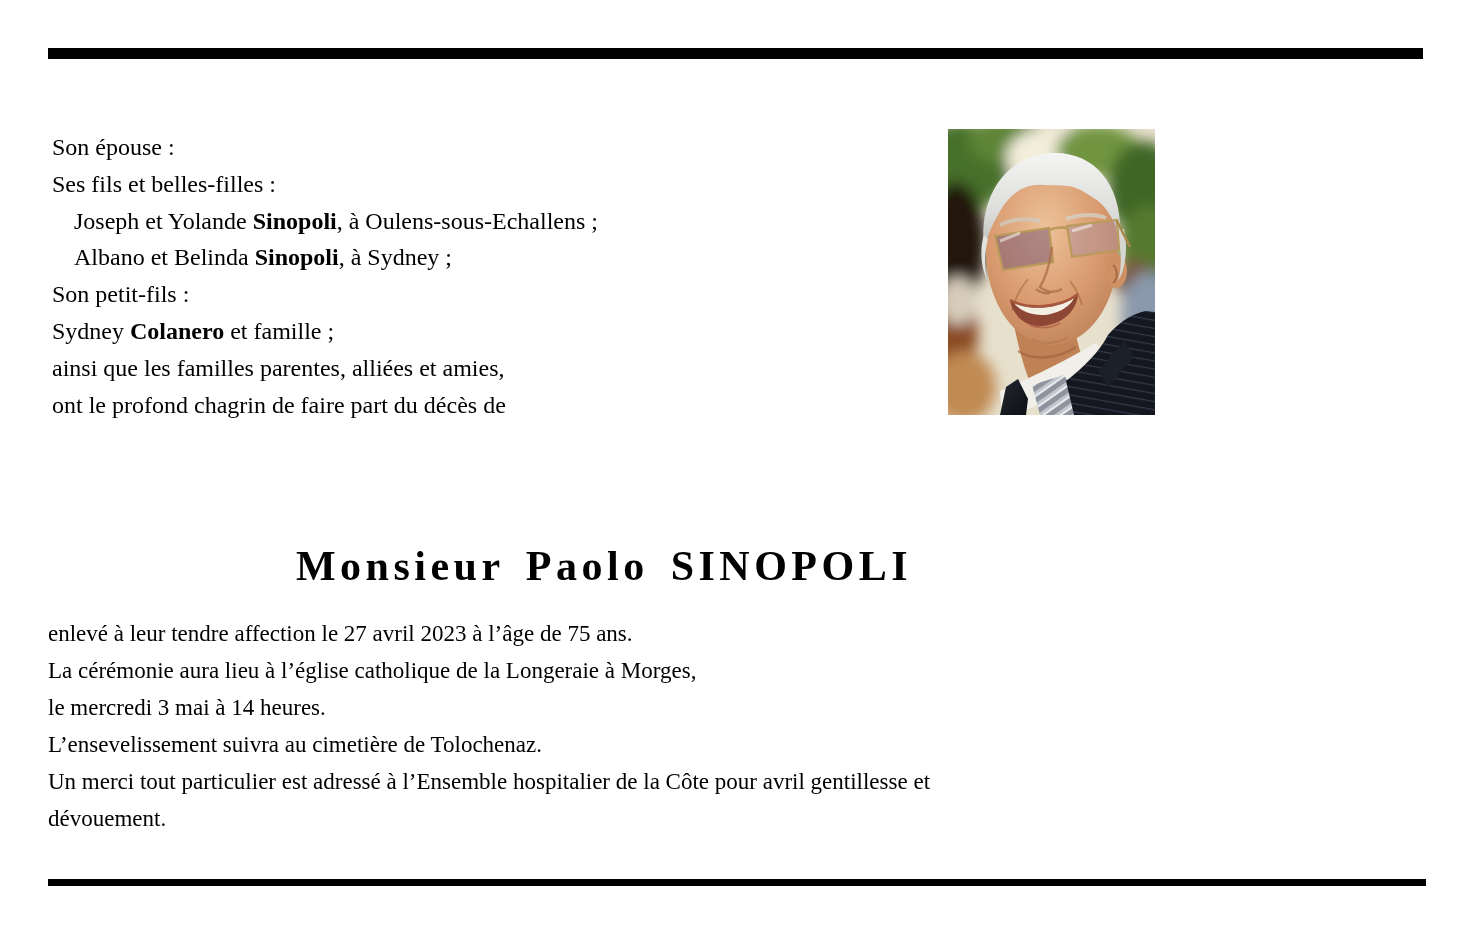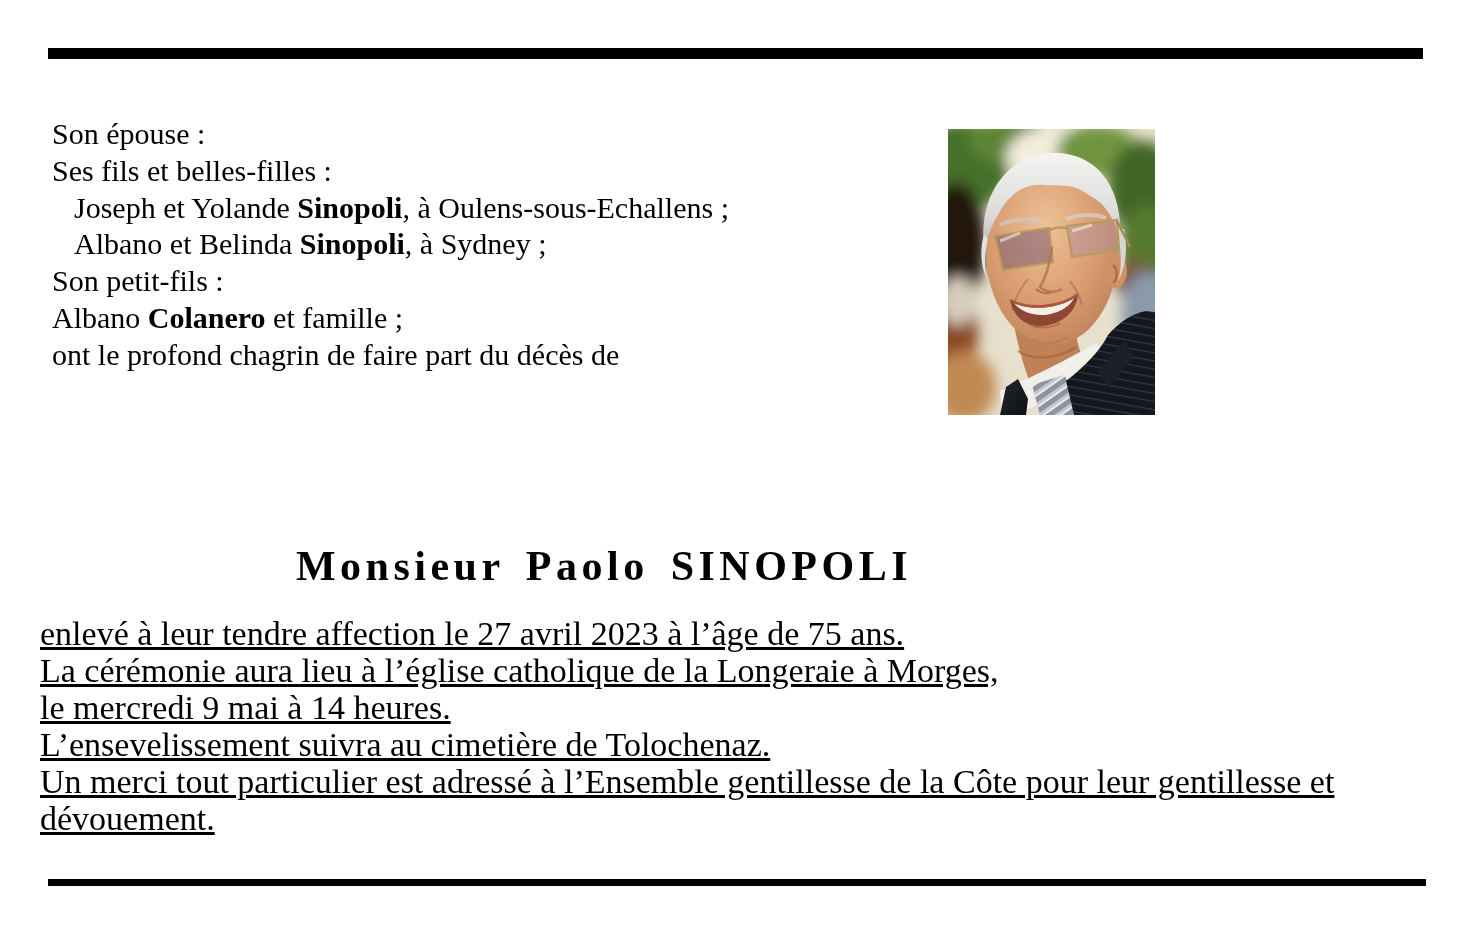--- a/index.html
+++ b/index.html
@@ -6,35 +6,35 @@
   .page {
     position:relative; width:1468px; height:940px; background:#ffffff;
     font-family:"Liberation Serif", serif; color:#000;
     overflow:hidden;
   }
   .rule { position:absolute; background:#000; }
   .rule-top { left:48px; top:48px; width:1375px; height:11px; }
   .rule-bottom { left:48px; top:879px; width:1378px; height:7px; }
 
   .family {
-    position:absolute; left:52px; top:116px;
-    font-size:30px; line-height:36.8px; white-space:nowrap;
+    position:absolute; left:52px; top:129px;
+    font-size:24px; line-height:36.8px; white-space:nowrap;
   }
   .family .line.indent { padding-left:22px; }
   .family b { font-weight:bold; }
 
   .main-title {
     position:absolute; left:0; top:542px; width:1208px;
     text-align:center; font-size:42px; font-weight:bold;
     letter-spacing:4.5px; word-spacing:7px; white-space:nowrap;
   }
 
   .details {
-    position:absolute; left:40px; top:615px;
-    font-size:34px; line-height:37px; white-space:nowrap;text-decoration:underline;
+    position:absolute; left:48px; top:615px;
+    font-size:23px; line-height:37px; white-space:nowrap;
   }
 
   .photo {
     position:absolute; left:948px; top:129px; width:207px; height:286px;
     overflow:hidden;
   }
   .photo svg { display:block; }
 </style>
 </head>
 <body>
@@ -42,32 +42,33 @@
 <div class="page">
 
   <div class="rule rule-top"></div>
 
   <div class="family">
     <div class="line"><span>Son épouse :</span><b></b><span></span></div>
     <div class="line"><span>Ses fils et belles-filles :</span><b></b><span></span></div>
     <div class="line indent"><span>Joseph et Yolande </span><b>Sinopoli</b><span>, à Oulens-sous-Echallens ;</span></div>
     <div class="line indent"><span>Albano et Belinda </span><b>Sinopoli</b><span>, à Sydney ;</span></div>
     <div class="line"><span>Son petit-fils :</span><b></b><span></span></div>
-    <div class="line"><span>Albano </span><b>Colanero</b><span> et famille ;</span></div>
+    <div class="line"><span>Sydney </span><b>Colanero</b><span> et famille ;</span></div>
+    <div class="line"><span>ainsi que les familles parentes, alliées et amies,</span><b></b><span></span></div>
     <div class="line"><span>ont le profond chagrin de faire part du décès de</span><b></b><span></span></div>
   </div>
 
   <div class="main-title">Monsieur Paolo SINOPOLI</div>
 
   <div class="details">
     <div class="line">enlevé à leur tendre affection le 27 avril 2023 à l’âge de 75 ans.</div>
     <div class="line">La cérémonie aura lieu à l’église catholique de la Longeraie à Morges,</div>
-    <div class="line">le mercredi 9 mai à 14 heures.</div>
+    <div class="line">le mercredi 3 mai à 14 heures.</div>
     <div class="line">L’ensevelissement suivra au cimetière de Tolochenaz.</div>
-    <div class="line">Un merci tout particulier est adressé à l’Ensemble gentillesse de la Côte pour leur gentillesse et</div>
+    <div class="line">Un merci tout particulier est adressé à l’Ensemble hospitalier de la Côte pour avril gentillesse et</div>
     <div class="line">dévouement.</div>
   </div>
 
   <div class="photo">
     <svg width="207" height="286" viewBox="0 0 207 286" xmlns="http://www.w3.org/2000/svg">
       <defs>
         <filter id="bgblur" x="-30%" y="-30%" width="160%" height="160%">
           <feGaussianBlur stdDeviation="7"></feGaussianBlur>
         </filter>
         <radialGradient id="skin" cx="45%" cy="38%" r="75%">

